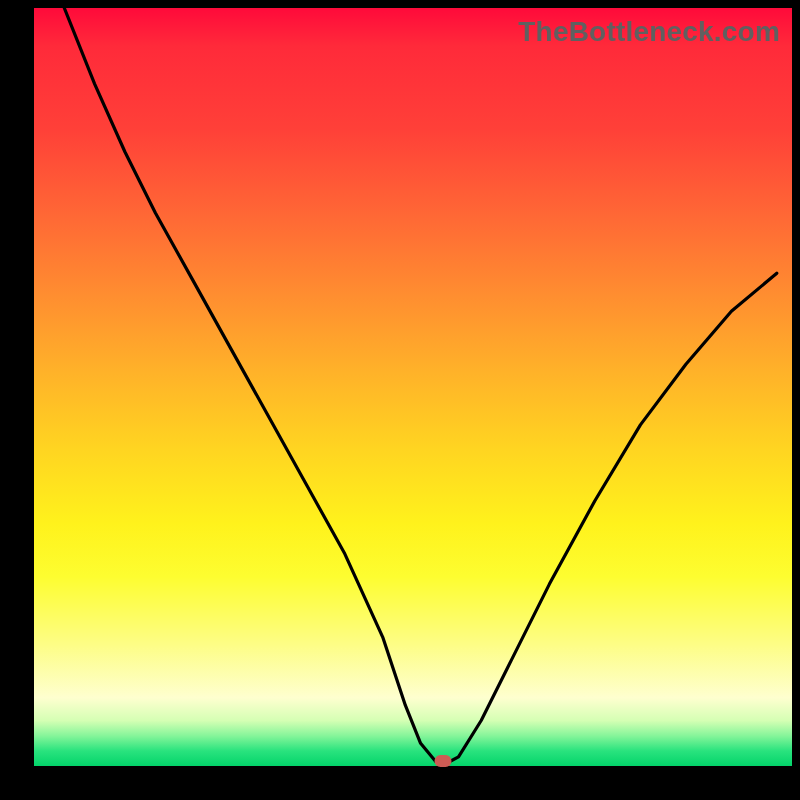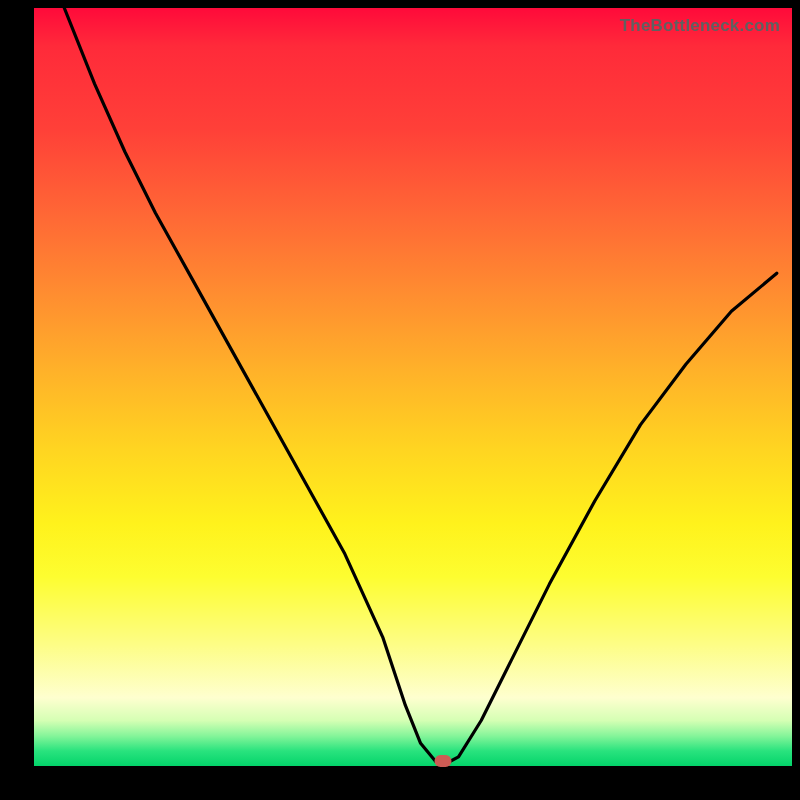--- a/index.html
+++ b/index.html
@@ -39,21 +39,21 @@
       #d5ffb4 94%,
       #86f59a 96%,
       #2ae37e 98%,
       #03d46a 100%
     );
   }
   .attribution {
     position: absolute;
     top: 8px;
     right: 12px;
-    font-size: 17px;
+    font-size: 28px;
     font-weight: 600;
     color: #606060;
     letter-spacing: 0.2px;
     user-select: none;
   }
   svg.curve {
     position: absolute;
     inset: 0;
     width: 100%;
     height: 100%;

